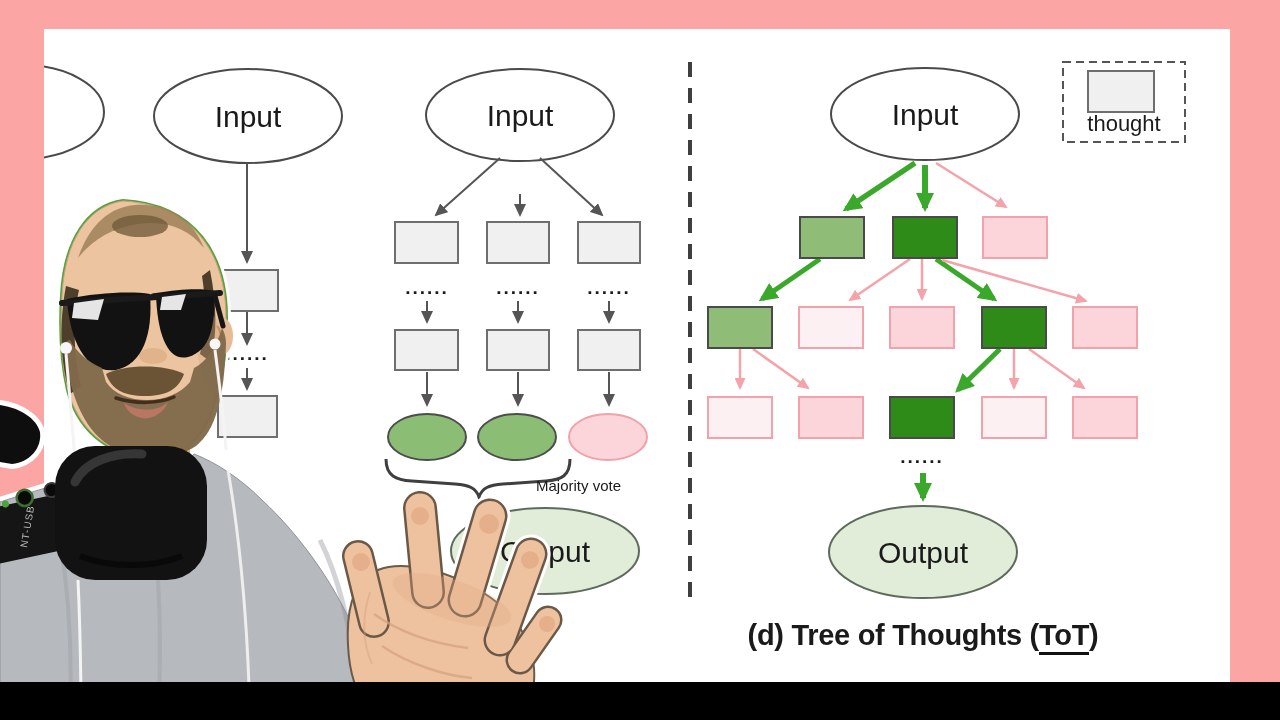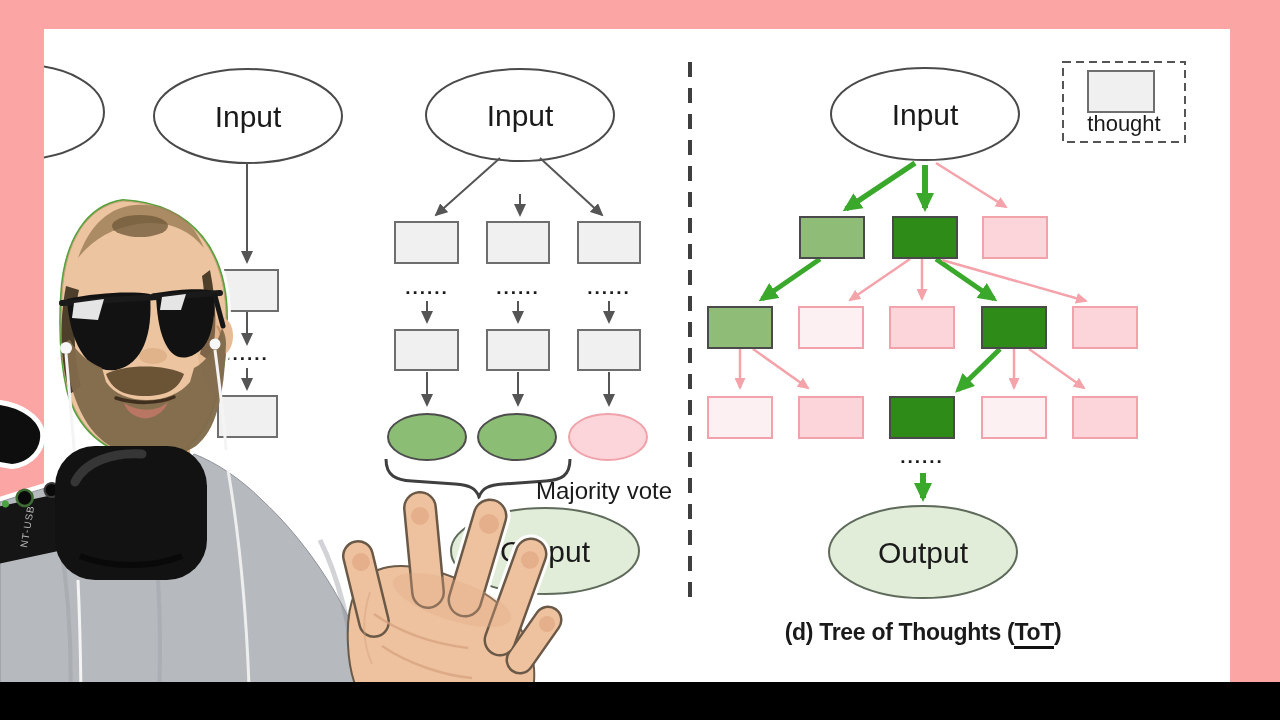--- a/index.html
+++ b/index.html
@@ -5,24 +5,24 @@
   html,body{margin:0;padding:0;background:#000;}
   .stage{position:relative;width:1280px;height:682px;background:#fca5a5;overflow:hidden;
          font-family:"Liberation Sans",sans-serif;}
   .slide{position:absolute;left:44px;top:29px;width:1186px;height:663px;}
   .layer{position:absolute;left:0;top:0;width:1280px;height:720px;}
   svg text{font-family:"Liberation Sans",sans-serif;}
   .node-label{font-size:30px;}
   .dots{font-size:19px;font-weight:bold;letter-spacing:2px;}
   .html-layer div{position:absolute;}
   .legend-label{left:1063px;top:111px;width:122px;text-align:center;font-size:22px;}
-  .majority{left:536px;top:477px;font-size:24px;}
+  .majority{left:536px;top:477px;font-size:15px;}
   .caption-c{left:400px;top:606px;width:235px;text-align:right;font-size:28px;line-height:34px;}
   .caption-c .ul{border-bottom:3px solid #1a1a1a;padding-bottom:1px;}
-  .caption-d{left:690px;top:619px;width:466px;text-align:center;font-size:23px;font-weight:bold;letter-spacing:-0.3px;}
+  .caption-d{left:690px;top:619px;width:466px;text-align:center;font-size:29px;font-weight:bold;letter-spacing:-0.3px;}
   .caption-d .ul{border-bottom:3px solid #111;padding-bottom:1px;}
 </style>
 </head>
 <body>
 
 <div class="stage">
   <div class="slide" style="background: rgb(255, 255, 255);"></div>
 
   <svg class="layer" id="diagram-svg" viewBox="0 0 1280 720">
     <defs>

